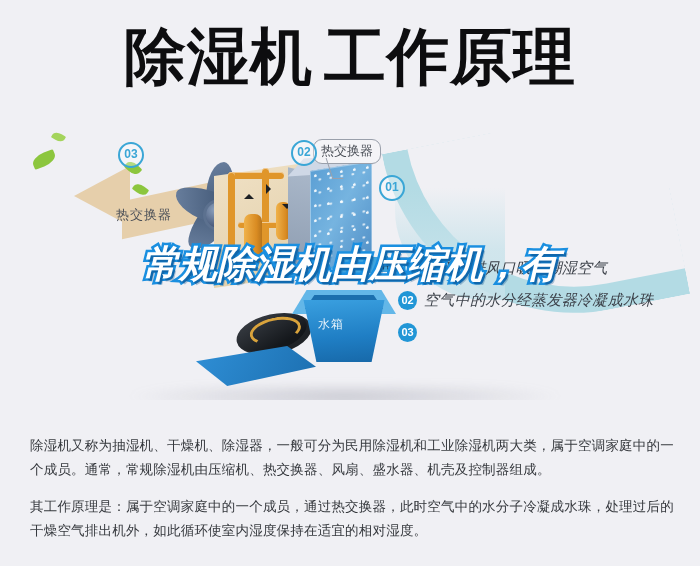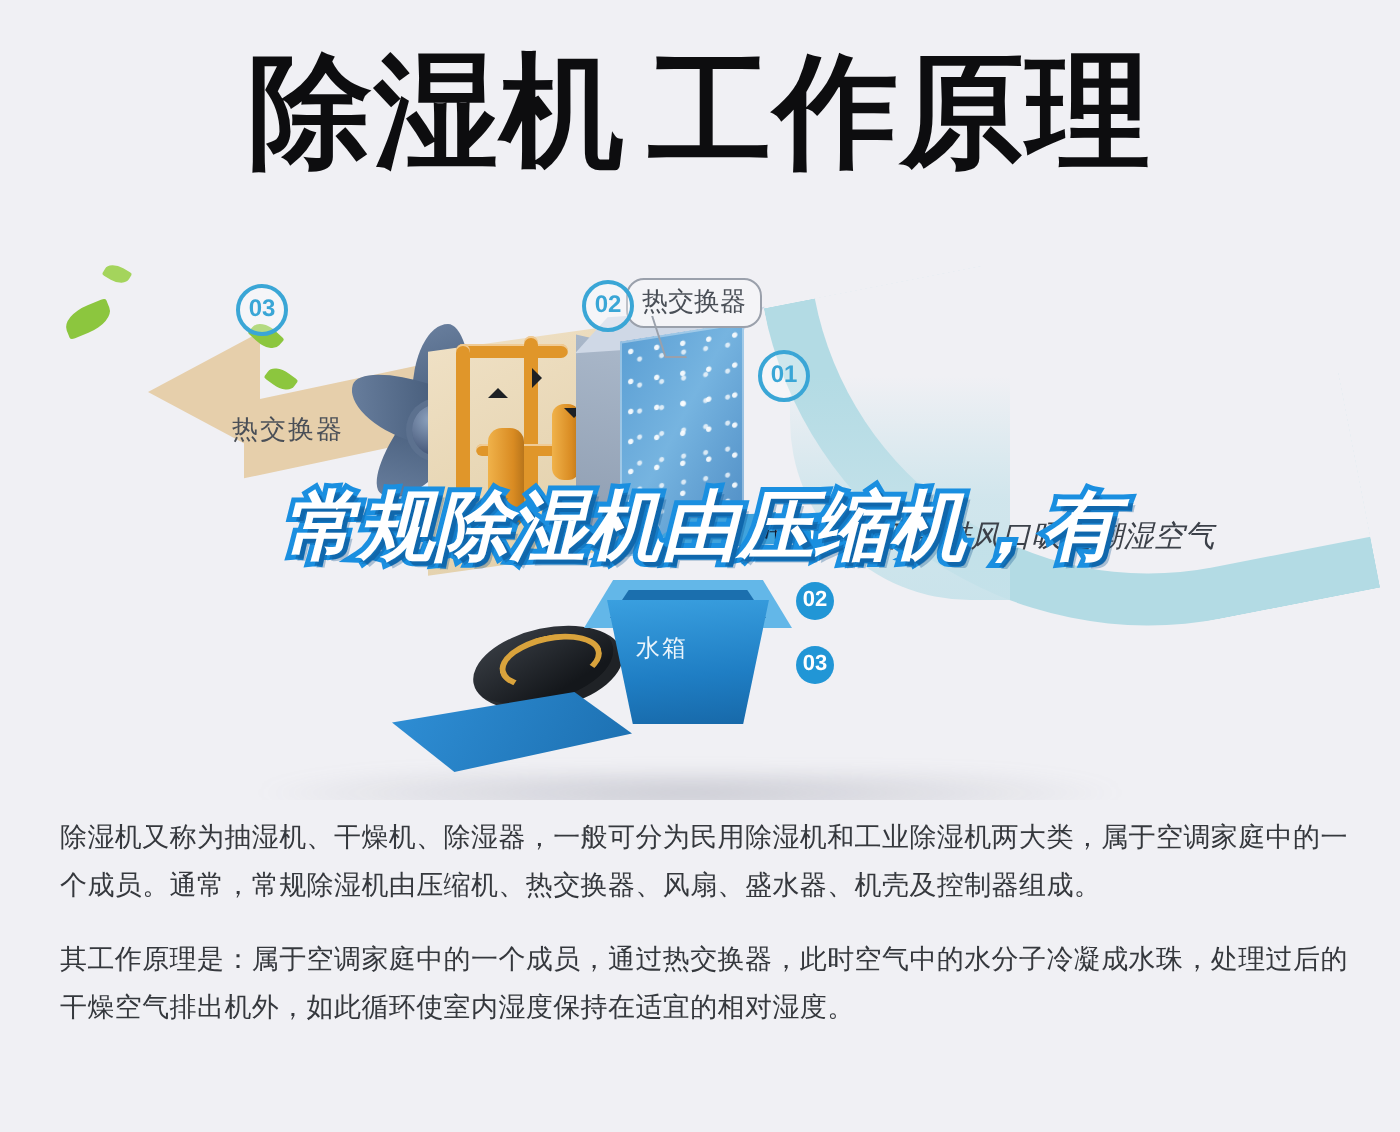--- a/index.html
+++ b/index.html
@@ -407,21 +407,21 @@
     font-size: 15px;
     color: #3c4149;
     letter-spacing: 0.3px;
     font-style: italic;
   }
 
   
   .copy {
     position: absolute;
     left: 30px;
-    top: 407px;
+    top: 434px;
     width: 646px;
   }
   .copy p {
     margin: 0 0 14px 0;
     font-size: 13.5px;
     line-height: 1.75;
     color: #35383d;
     letter-spacing: 0.2px;
   }
 </style>
@@ -491,20 +491,21 @@
   <div class="label-humid">潮湿空气</div>
 </div>
 
 <div class="steplist">
   <div class="steprow">
     <div class="stepbadge">01</div>
     <div class="steptext">从下部进风口吸进潮湿空气</div>
   </div>
   <div class="steprow">
     <div class="stepbadge">02</div>
+    <div class="steptext">空气中的水分经蒸发器冷凝成水珠</div>
   </div>
   <div class="steprow">
     <div class="stepbadge">03</div>
   </div>
 </div>
 
 <div class="overlay">
   <div class="overlay-line">常规除湿机由压缩机，有</div>
 </div>
 

